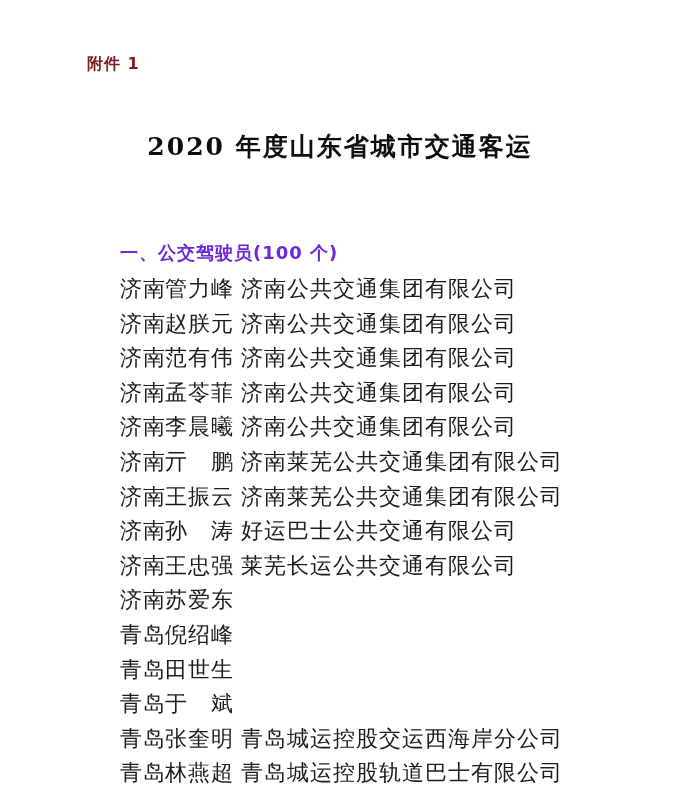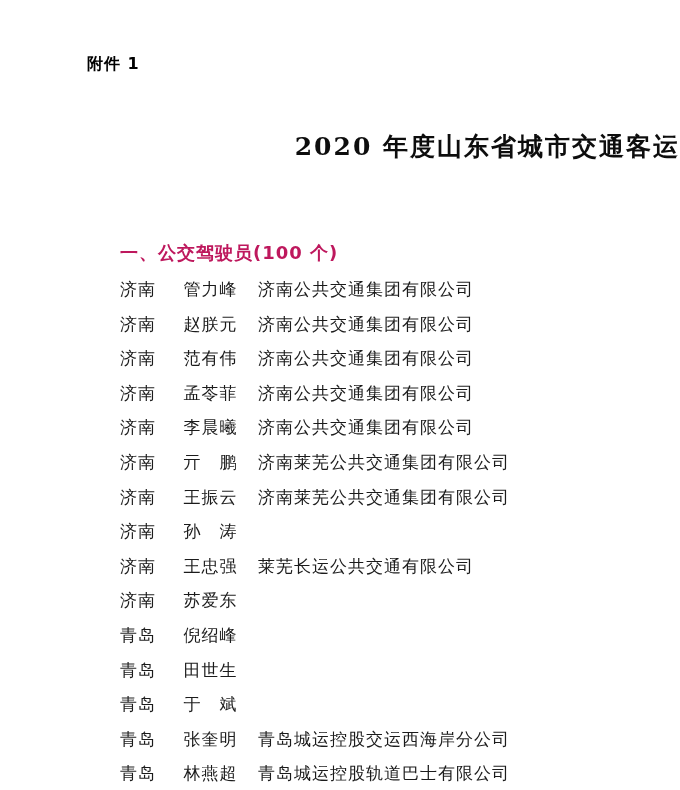--- a/index.html
+++ b/index.html
@@ -16,70 +16,70 @@
     font-family: "DejaVu Serif", serif;
     color: #1b1b1b;
   }
   .attachment-label {
     position: absolute;
     left: 87px;
     top: 54px;
     font-family: "DejaVu Sans", sans-serif;
     font-weight: bold;
     font-size: 16px;
-    color: #000000;
+    color: #7f1d1d;
     letter-spacing: 1px;
   }
   .doc-title {
     position: absolute;
     left: 0;
     top: 126px;
     width: 680px;
-    text-align: right;
+    text-align: center;
     font-family: "DejaVu Serif", serif;
     font-weight: bold;
     font-size: 25px;
     line-height: 41px;
     color: #0d0d0d;
     letter-spacing: 2px;
   }
   .section-heading {
     position: absolute;
     left: 120px;
     top: 241px;
     font-family: "DejaVu Sans", sans-serif;
     font-weight: bold;
     font-size: 18px;
-    color: #be185d;
+    color: #6d28d9;
     letter-spacing: 1px;
   }
   .driver-list {
     position: absolute;
     left: 120px;
     top: 272px;
     width: 540px;
   }
   .driver-row {
     display: flex;
     align-items: baseline;
     height: 34.6px;
-    font-size: 17px;
+    font-size: 22px;
     line-height: 34.6px;
     letter-spacing: 1px;
     white-space: nowrap;
   }
   .col-city {
     display: inline-block;
     width: 37px;
     flex: 0 0 auto;
   }
   .col-name {
     display: inline-block;
     width: 57px;
-    margin-left: 25px;
+    margin-left: 8px;
     flex: 0 0 auto;
     text-align: center;
   }
   .col-company {
     display: inline-block;
     margin-left: 19px;
     flex: 0 0 auto;
   }
 </style>
 </head>
@@ -127,20 +127,21 @@
       <span class="col-company">济南莱芜公共交通集团有限公司</span>
     </div>
       <div class="driver-row">
       <span class="col-city">济南</span>
       <span class="col-name">王振云</span>
       <span class="col-company">济南莱芜公共交通集团有限公司</span>
     </div>
       <div class="driver-row">
       <span class="col-city">济南</span>
       <span class="col-name">孙　涛</span>
+      <span class="col-company">好运巴士公共交通有限公司</span>
     </div>
       <div class="driver-row">
       <span class="col-city">济南</span>
       <span class="col-name">王忠强</span>
       <span class="col-company">莱芜长运公共交通有限公司</span>
     </div>
       <div class="driver-row">
       <span class="col-city">济南</span>
       <span class="col-name">苏爱东</span>
     </div>

